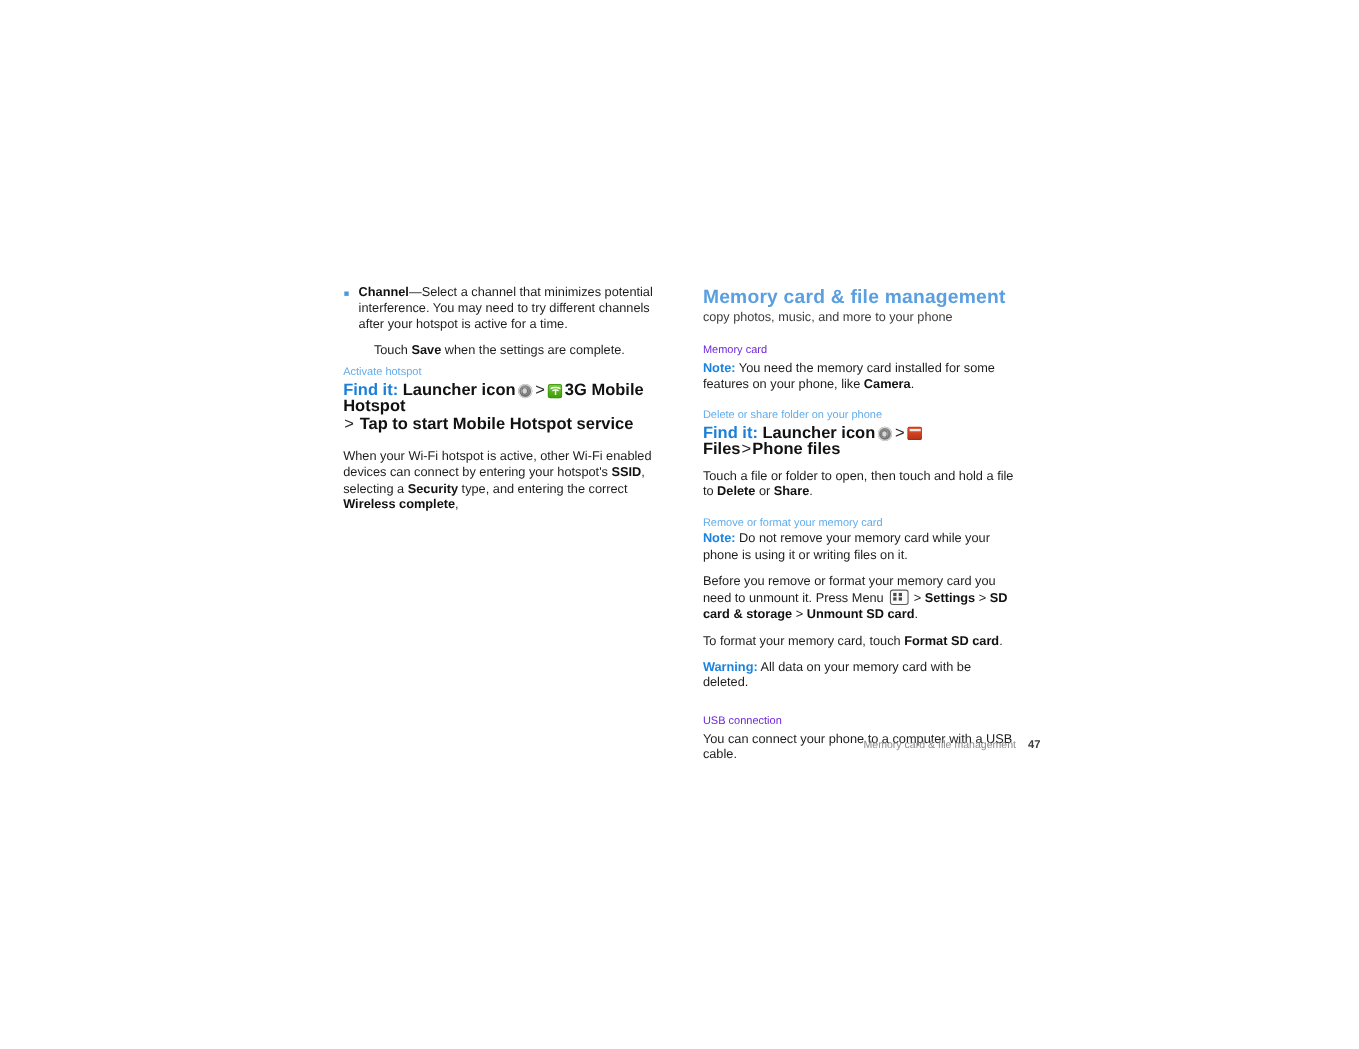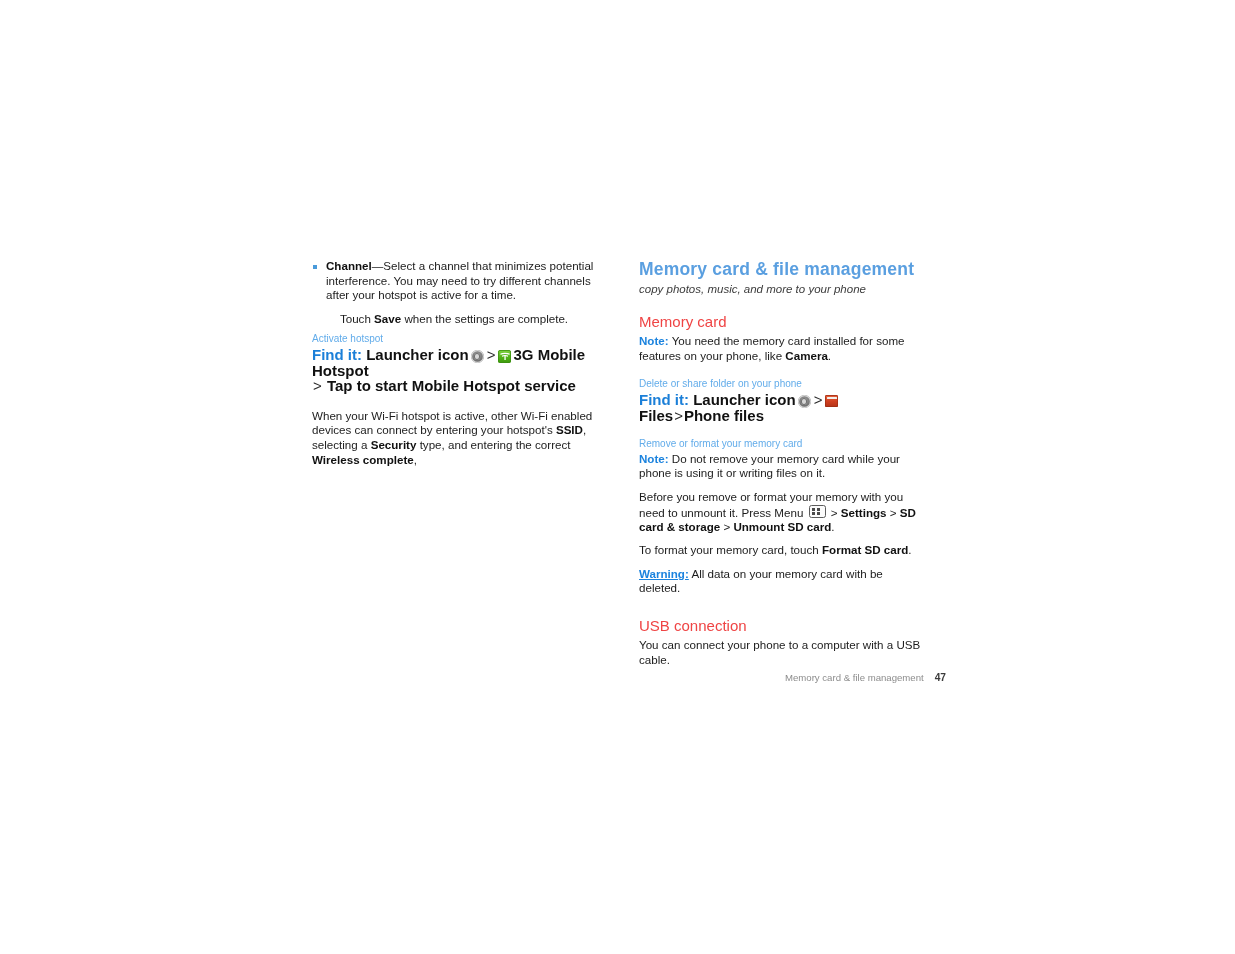--- a/index.html
+++ b/index.html
@@ -44,29 +44,28 @@
   .chapter-title {
     font-size: 17.5px;
     font-weight: bold;
     color: #5a9fe0;
     letter-spacing: 0.2px;
     line-height: 1.15;
     margin: 0 0 3px 0;
   }
   .chapter-sub {
     font-size: 11.5px;
-    font-style: italic;
     color: #3c3c3c;
     line-height: 1.3;
     margin: 0 0 16px 0;
   }
   h2.section {
-    font-size: 15px;
+    font-size: 10px;
     font-weight: normal;
-    color: #ef4444;
+    color: #6d28d9;
     line-height: 1.2;
     margin: 0 0 3px 0;
   }
   h3.subsection {
     font-size: 10px;
     font-weight: normal;
     color: #62acea;
     line-height: 1.25;
     margin: 0 0 1px 0;
   }
@@ -80,21 +79,20 @@
   b, strong { font-weight: bold; color: #111111; }
 
   .label-note {
     color: #1b83de;
     font-weight: bold;
     text-align: right;
   }
   .label-warning {
     color: #1b83de;
     font-weight: bold;
-    text-decoration: underline;
   }
   .findit {
     color: #1b7fd8;
     font-weight: bold;
   }
   .pathline {
     font-size: 15px;
     line-height: 15.5px;
     margin: 0 0 9px 0;
     font-weight: bold;
@@ -262,28 +260,29 @@
     <h2 class="section">Memory card</h2>
 
     <p><span class="label-note">Note:</span><span> You need the memory card installed for some features on your phone, like </span><b>Camera</b><span>.</span></p>
 
     <div class="spacer-sm"></div>
 
     <h3 class="subsection">Delete or share folder on your phone</h3>
 
     <p class="pathline"><span class="findit">Find it:</span> <span>Launcher icon</span><span class="icon icon-launcher"></span><span class="sep">&gt;</span><span class="icon icon-files"></span><span>Files</span><span class="sep">&gt;</span><span>Phone files</span></p>
 
+    <p><span>Touch a file or folder to open, then touch and hold a file to </span><b>Delete</b><span> or </span><b>Share</b><span>.</span></p>
 
     <div class="spacer-sm"></div>
 
     <h3 class="subsection">Remove or format your memory card</h3>
 
     <p><span class="label-note">Note:</span><span> Do not remove your memory card while your phone is using it or writing files on it.</span></p>
 
-    <p><span>Before you remove or format your memory with you need to unmount it. Press Menu </span><span class="icon icon-menu"><i class="a"></i><i class="b"></i><i class="c"></i><i class="d"></i></span><span> &gt; </span><b>Settings</b><span> &gt; </span><b>SD card &amp; storage</b><span> &gt; </span><b>Unmount SD card</b><span>.</span></p>
+    <p><span>Before you remove or format your memory card you need to unmount it. Press Menu </span><span class="icon icon-menu"><i class="a"></i><i class="b"></i><i class="c"></i><i class="d"></i></span><span> &gt; </span><b>Settings</b><span> &gt; </span><b>SD card &amp; storage</b><span> &gt; </span><b>Unmount SD card</b><span>.</span></p>
 
     <p><span>To format your memory card, touch </span><b>Format SD card</b><span>.</span></p>
 
     <p><span class="label-warning">Warning:</span><span> All data on your memory card with be deleted.</span></p>
 
     <div class="spacer-md"></div>
 
     <h2 class="section">USB connection</h2>
 
     <p>You can connect your phone to a computer with a USB cable.</p>

